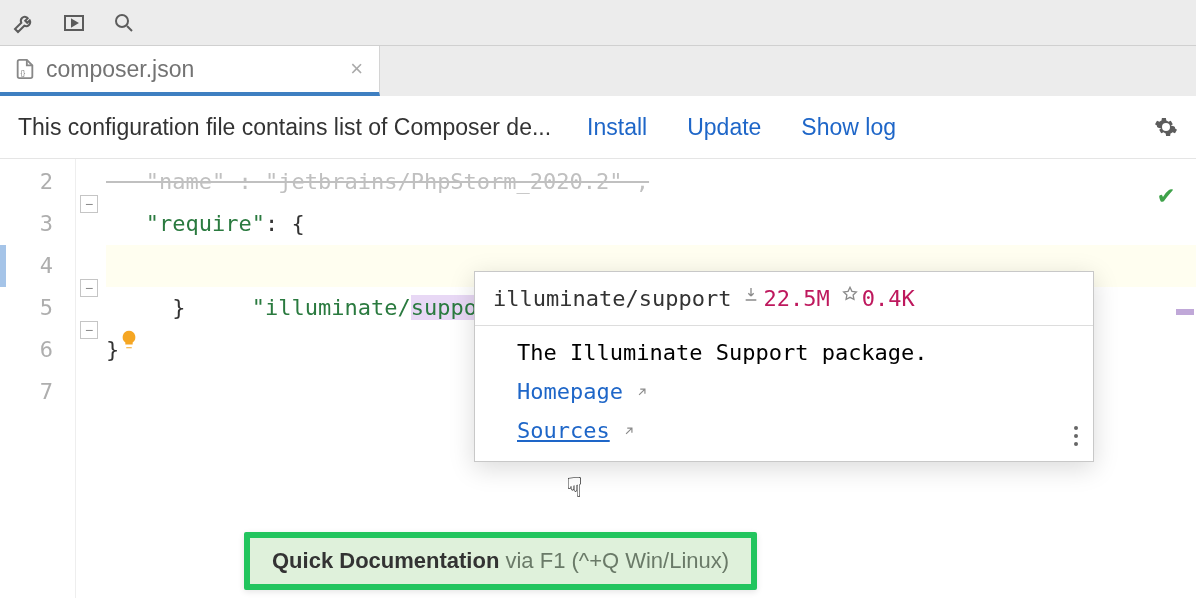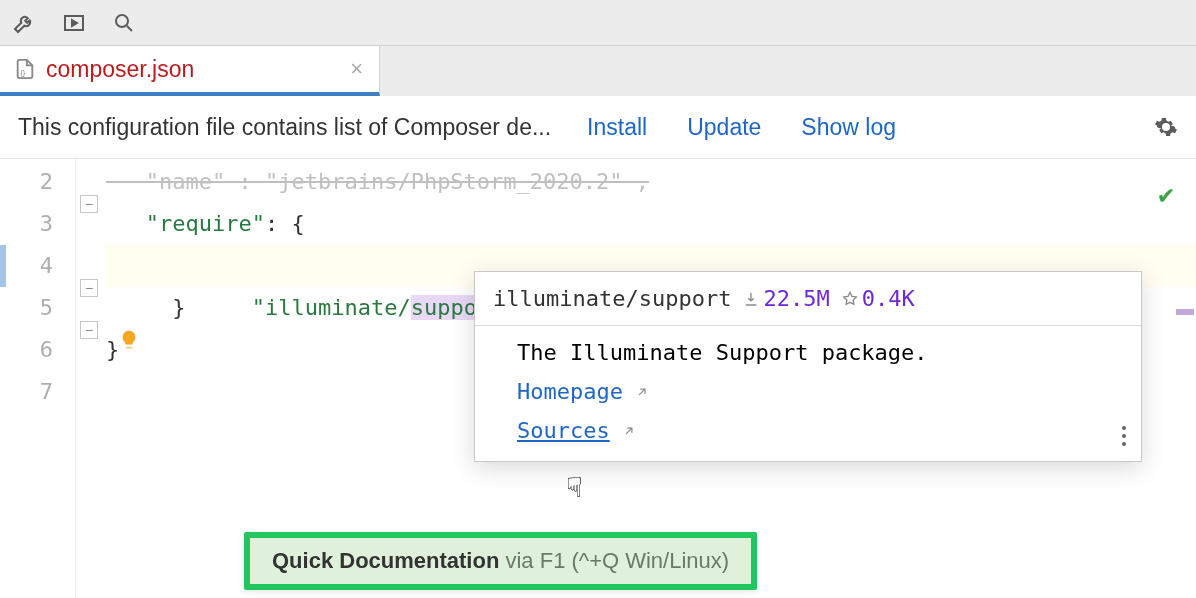--- a/index.html
+++ b/index.html
@@ -38,21 +38,21 @@
     background: #fff;
     border-right: 1px solid #d4d4d4;
     padding: 0 16px 0 14px;
     gap: 10px;
     position: relative;
     min-width: 380px;
     border-bottom: 4px solid #3e7fc1;
   }
   .tab-icon { color: #888; display:flex; align-items:center; }
   .tab-label {
-    color: #b91c1c;
+    color: #737373;
     font-size: 23px;
   }
   .tab-close {
     margin-left: auto;
     color: #aaa;
     font-size: 22px;
     cursor: pointer;
   }
   .notice {
     height: 63px;
@@ -134,34 +134,34 @@
     color:#3fa24a; font-size:26px;
   }
   .minimap-mark {
     position:absolute; right:2px; top:150px; width:18px; height:6px;
     background:#c0a8d8;
   }
   .popup {
     position: absolute;
     left: 398px;
     top: 112px;
-    width: 668px;
+    width: 620px;
     background: #fff;
     border: 1px solid #c8c8c8;
     box-shadow: 0 6px 24px rgba(0,0,0,0.15);
     font-size: 22px;
   }
   .popup-head {
     display:flex; align-items:center; gap: 12px;
     padding: 14px 18px;
     border-bottom: 1px solid #ddd;
     color:#333;
     font-family: "SF Mono", Menlo, Consolas, monospace;
   }
-  .popup-head .muted { color:#6d28d9; display:inline-flex; align-items:center; gap:4px; font-family: "SF Mono", Menlo, Consolas, monospace; }
+  .popup-head .muted { color:#be185d; display:inline-flex; align-items:flex-start; gap:4px; font-family: "SF Mono", Menlo, Consolas, monospace; }
   .popup-body { padding: 14px 18px 18px; display:flex; flex-direction:column; gap:14px;margin-left:24px; }
   .popup-link { color:#1e66c8; cursor:pointer; display:inline-flex; align-items:center; gap:12px;text-align:center; }
   .popup-link.under { text-decoration: underline; }
   .popup-menu { position:absolute; right:14px; bottom:14px; color:#666; cursor:pointer; }
   .hint-pill {
     position:absolute;
     left: 244px;
     bottom: 8px;
     background: #dff1db;
     border: 6px solid #22c55e;

